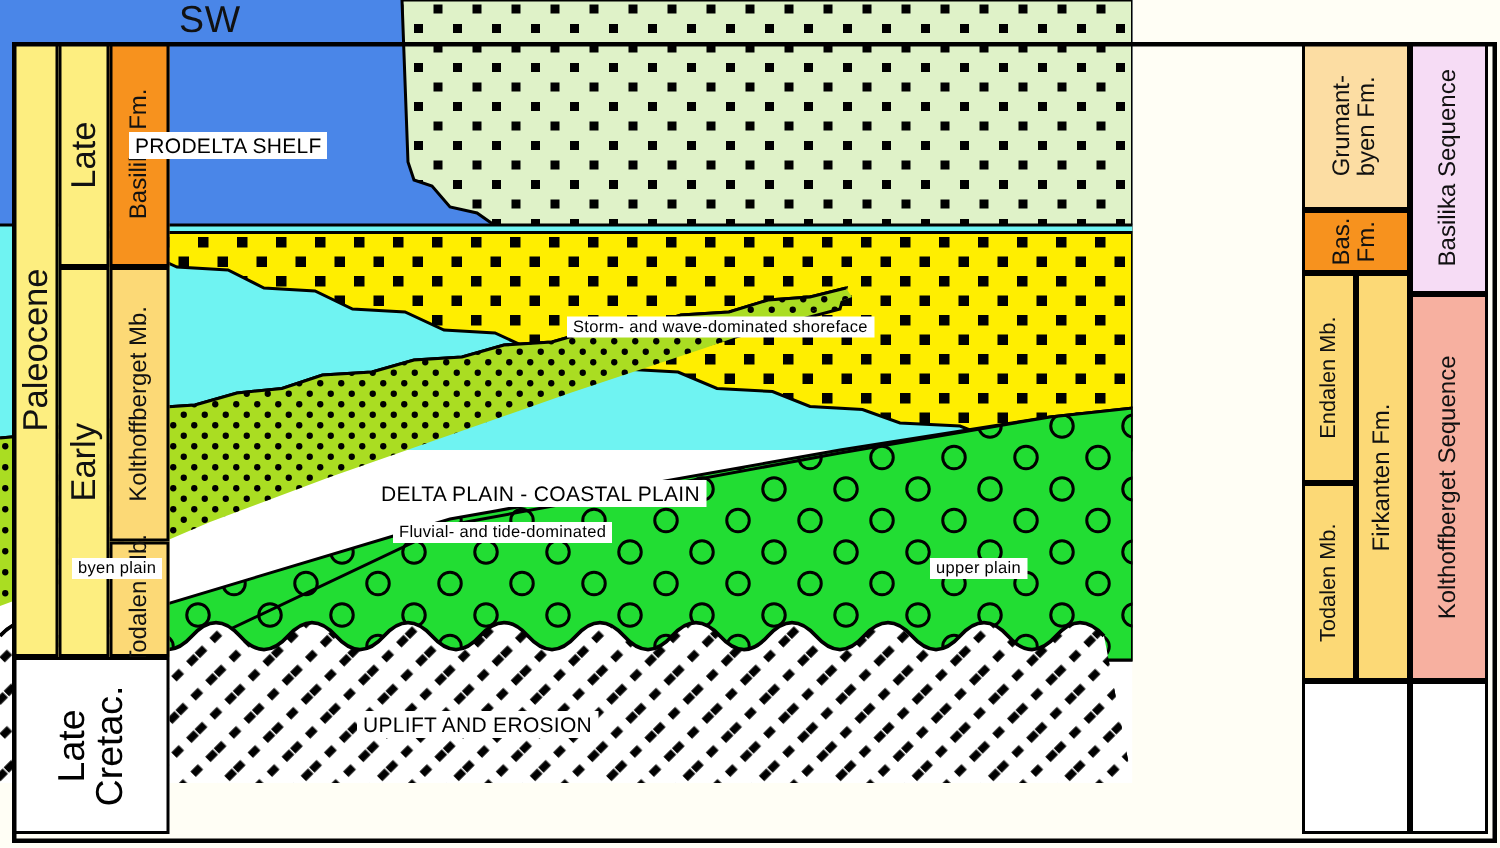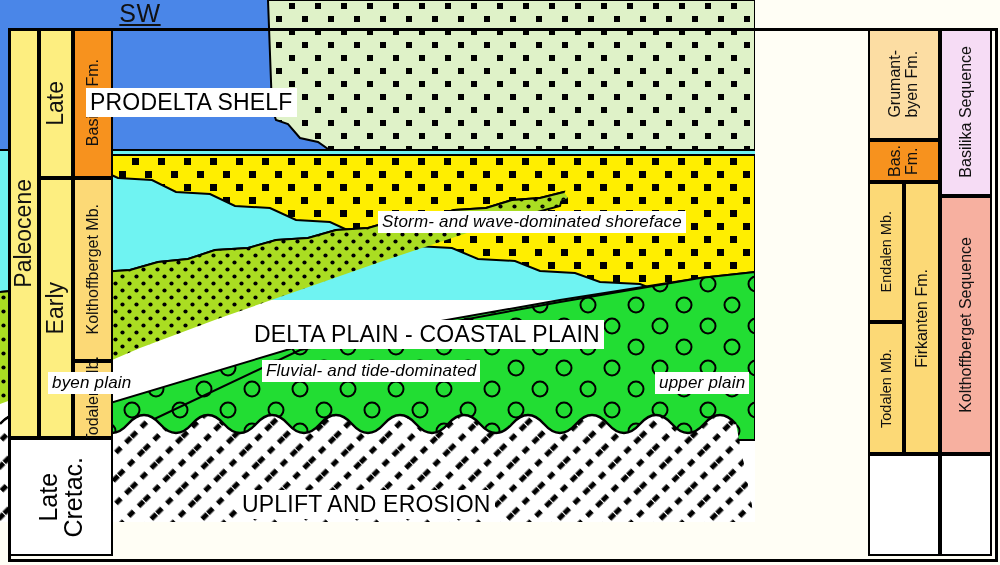--- a/index.html
+++ b/index.html
@@ -33,29 +33,29 @@
   .peach2{background:#fcd976;}
   .lilac{background:#f6dcf5;}
   .salmon{background:#f7b0a0;}
 
   .lbl{font-size:18px;color:#111;white-space:nowrap;}
   .lbl2{font-size:16px;color:#111;white-space:nowrap;}
   .lblsm{font-size:14.5px;color:#111;white-space:nowrap;}
 
   
   .mlabel{position:absolute;background:#fff;color:#000;padding:1px 4px;white-space:nowrap;font-size:19px;letter-spacing:.2px;}
-  .mlabel.big{font-size:23px;}
-  .mlabel.small{font-size:17px;font-style:italic;}
+  .mlabel.big{font-size:14px;}
+  .mlabel.small{font-size:11px;}
 </style>
 </head>
 <body>
 
 <div id="stage">
 
-  <div class="abs compass ctr" style="left:90px;top:0px;width:100px;height:28px;text-decoration:underline;">SW</div>
+  <div class="abs compass ctr" style="left:90px;top:0px;width:100px;height:28px;">SW</div>
 
   <div class="box colA ctr" style="left:8px;top:28px;width:31px;height:410px;">
     <span class="vert lbl" style="font-size:23px;">Paleocene</span>
   </div>
 
   <div class="box colB ctr" style="left:39px;top:28px;width:34px;height:150px;">
     <span class="vert lbl" style="font-size:23px;">Late</span>
   </div>
 
   <div class="box colB ctr" style="left:39px;top:178px;width:34px;height:260px;">
@@ -203,24 +203,24 @@
                q16,-18 32,0 q16,18 32,0 q16,-18 32,0 q16,18 32,0
                q16,-18 32,0 q16,18 32,0 q16,-18 32,0" fill="none" stroke="#000" stroke-width="2.5"></path>
 
       <line x1="0" y1="150" x2="755" y2="150" stroke="#000" stroke-width="2"></line>
 
     </svg>
 
     <div class="mlabel big" style="left:86px;top:88px;">PRODELTA SHELF</div>
     <div class="mlabel small" style="left:378px;top:211px;">Storm- and wave-dominated shoreface</div>
     <div class="mlabel big" style="left:250px;top:320px;text-align:center;">DELTA PLAIN - COASTAL PLAIN</div>
-    <div class="mlabel small" style="left:262px;top:360px;">Fluvial- and tide-dominated</div>
+    <div class="mlabel small" style="left:262px;top:348px;">Fluvial- and tide-dominated</div>
     <div class="mlabel small" style="left:48px;top:372px;">byen plain</div>
-    <div class="mlabel small" style="left:620px;top:372px;margin-left:35px;">upper plain</div>
-    <div class="mlabel big" style="left:238px;top:474px;margin-top:16px;">UPLIFT AND EROSION</div>
+    <div class="mlabel small" style="left:620px;top:372px;">upper plain</div>
+    <div class="mlabel big" style="left:238px;top:474px;">UPLIFT AND EROSION</div>
   </div>
 
   <div class="box peach ctr" style="left:868px;top:28px;width:72px;height:112px;">
     <span class="vert lbl2" style="white-space:pre-line;text-align:center;line-height:1.05;">Grumant-
 byen Fm.</span>
   </div>
 
   <div class="box orange ctr" style="left:868px;top:140px;width:72px;height:42px;">
     <span class="vert lbl2" style="white-space:pre-line;text-align:center;line-height:1.05;">Bas.
 Fm.</span>

